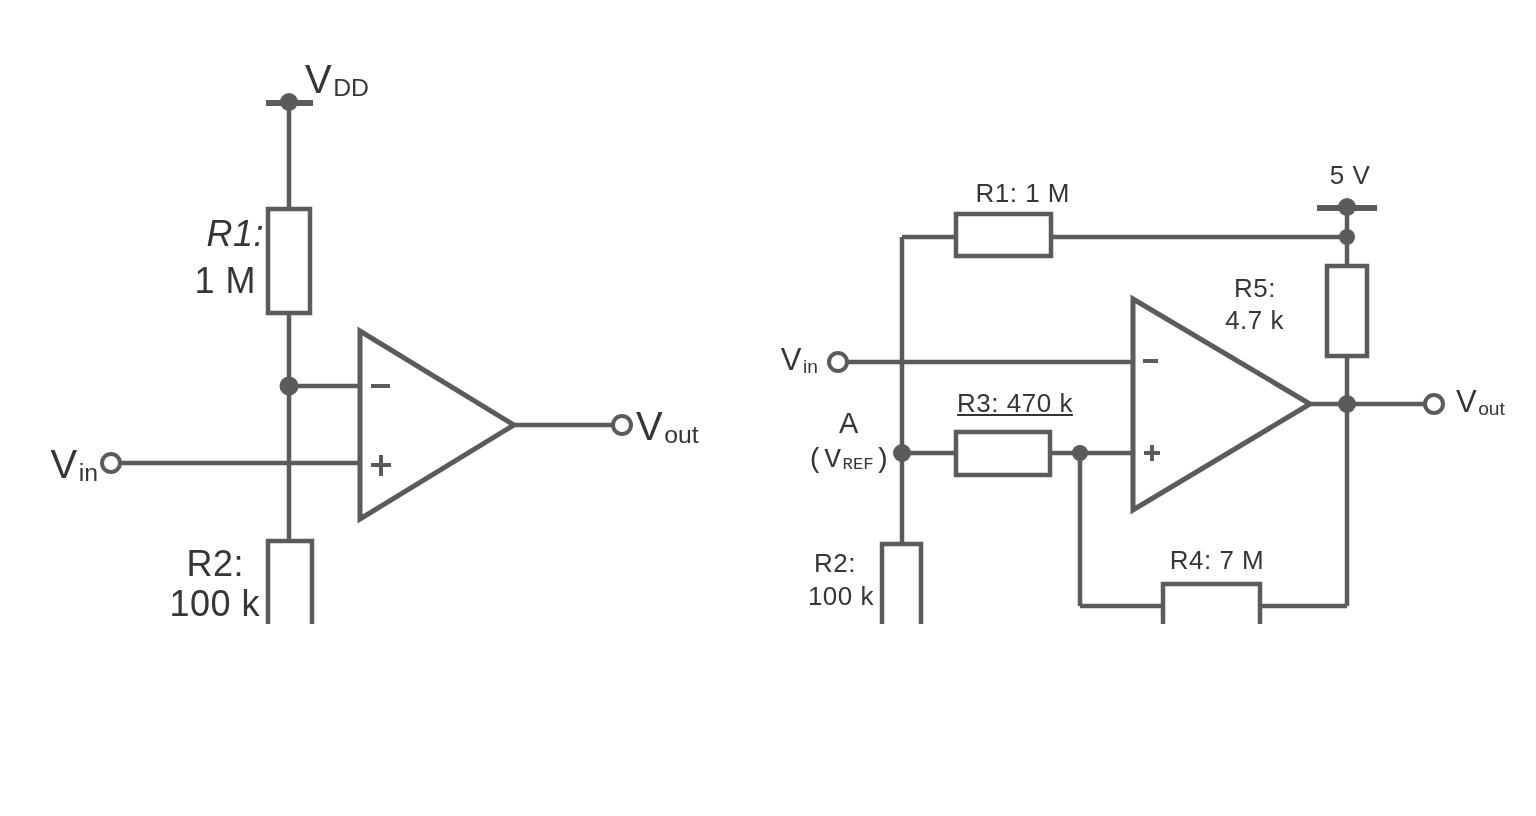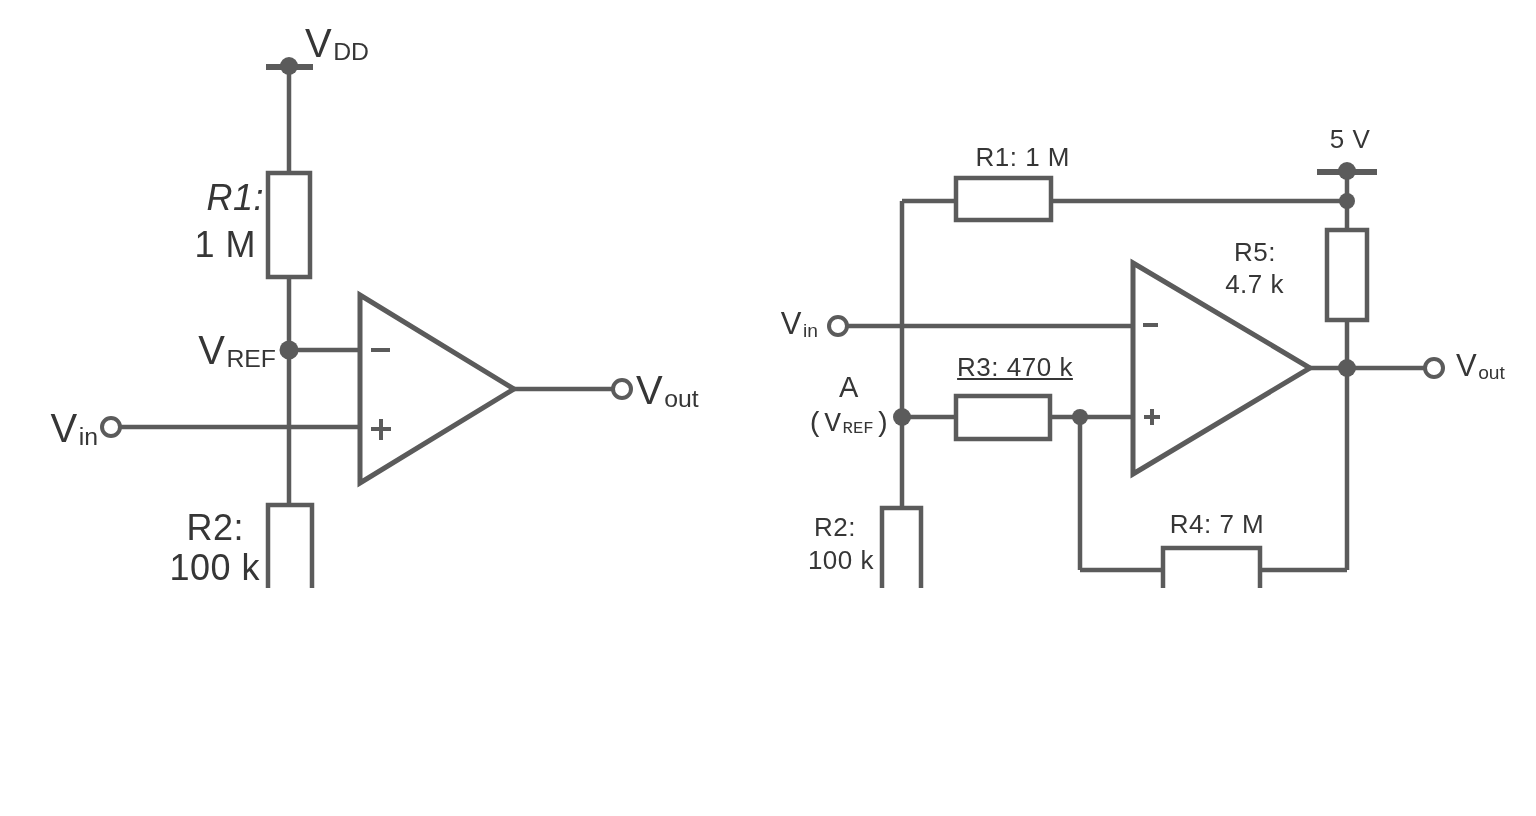--- a/index.html
+++ b/index.html
@@ -1,18 +1,18 @@
 <!DOCTYPE html>
 <html><head>
 <meta charset="utf-8">
 <style>
   html,body { margin:0; padding:0; background:#ffffff; }
   .canvas {
     position:relative; width:1536px; height:588px; background:#ffffff;
-    font-family:"Liberation Sans", sans-serif; color:#363636; overflow:hidden;
+    font-family:"Liberation Sans", sans-serif; color:#363636; overflow:hidden;margin-top:36px;
   }
   .canvas svg { position:absolute; left:0; top:0; }
   .wire   { stroke:#5b5b5b; stroke-width:4.5; fill:none; }
   .bar    { stroke:#5b5b5b; stroke-width:6; fill:none; }
   .comp   { stroke:#5b5b5b; stroke-width:4.5; fill:#ffffff; }
   .opamp  { stroke:#5b5b5b; stroke-width:5; fill:#ffffff; stroke-linejoin:miter; }
   .gnd    { stroke:#5b5b5b; stroke-width:5; fill:#ffffff; stroke-linejoin:miter; }
   .dot    { fill:#5b5b5b; stroke:none; }
   .term   { fill:#ffffff; stroke:#5b5b5b; stroke-width:4; }
   .glyph  { stroke:#5b5b5b; stroke-width:4; fill:none; }
@@ -93,21 +93,20 @@
       <circle class="term" cx="838" cy="326" r="9"></circle>
       <circle class="term" cx="1434" cy="368" r="9"></circle>
     </g>
 
     <line class="divider" x1="0" y1="807" x2="1536" y2="807"></line>
   </svg>
 
   <div class="lbl vl-l" style="left:305px; top:23px;"><span>V</span><span class="sub">DD</span></div>
   <div class="lbl rl-l ra" style="left:178px; top:180px; width:86px;font-style:italic;">R1:</div>
   <div class="lbl rl-l ra" style="left:166px; top:227px; width:90px;">1 M</div>
-  <div class="lbl vl-l ra" style="left:146px; top:330px; width:130px;"><span>V</span><span class="sub">REF</span></div>
   <div class="lbl vl-l ra" style="left:18px; top:408px; width:80px;"><span>V</span><span class="sub">in</span></div>
   <div class="lbl vl-l" style="left:636px; top:370px;"><span>V</span><span class="sub">out</span></div>
   <div class="lbl rl-l ra" style="left:164px; top:510px; width:80px;">R2:</div>
   <div class="lbl rl-l ra" style="left:140px; top:550px; width:120px;">100 k</div>
 
   <div class="lbl rl-r ctr" style="left:930px; top:144px; width:140px;text-align:right;">R1: 1 M</div>
   <div class="lbl rl-r ctr" style="left:1318px; top:126px; width:64px;">5 V</div>
   <div class="lbl rl-r ra" style="left:1196px; top:239px; width:80px;">R5:</div>
   <div class="lbl rl-r ra" style="left:1196px; top:271px; width:88px;">4.7 k</div>
   <div class="lbl vl-r ra" style="left:740px; top:308px; width:78px;"><span>V</span><span class="sub">in</span></div>

